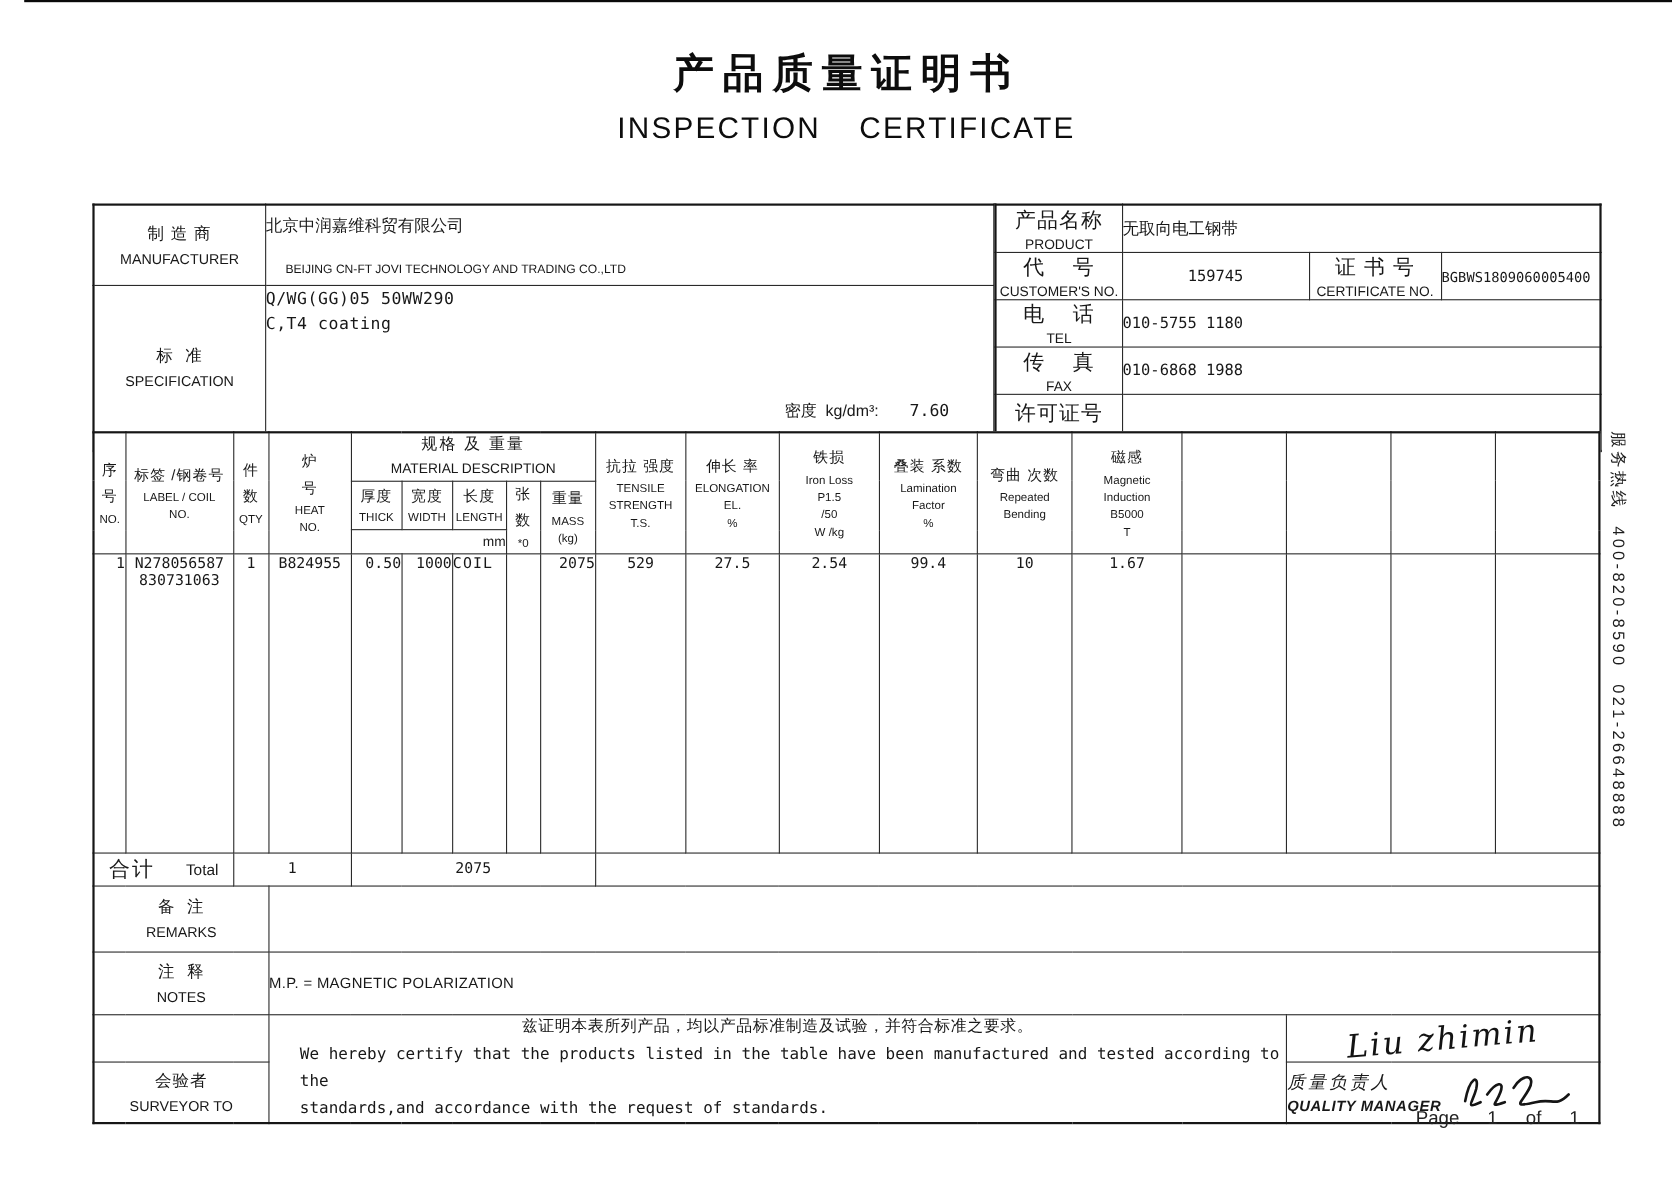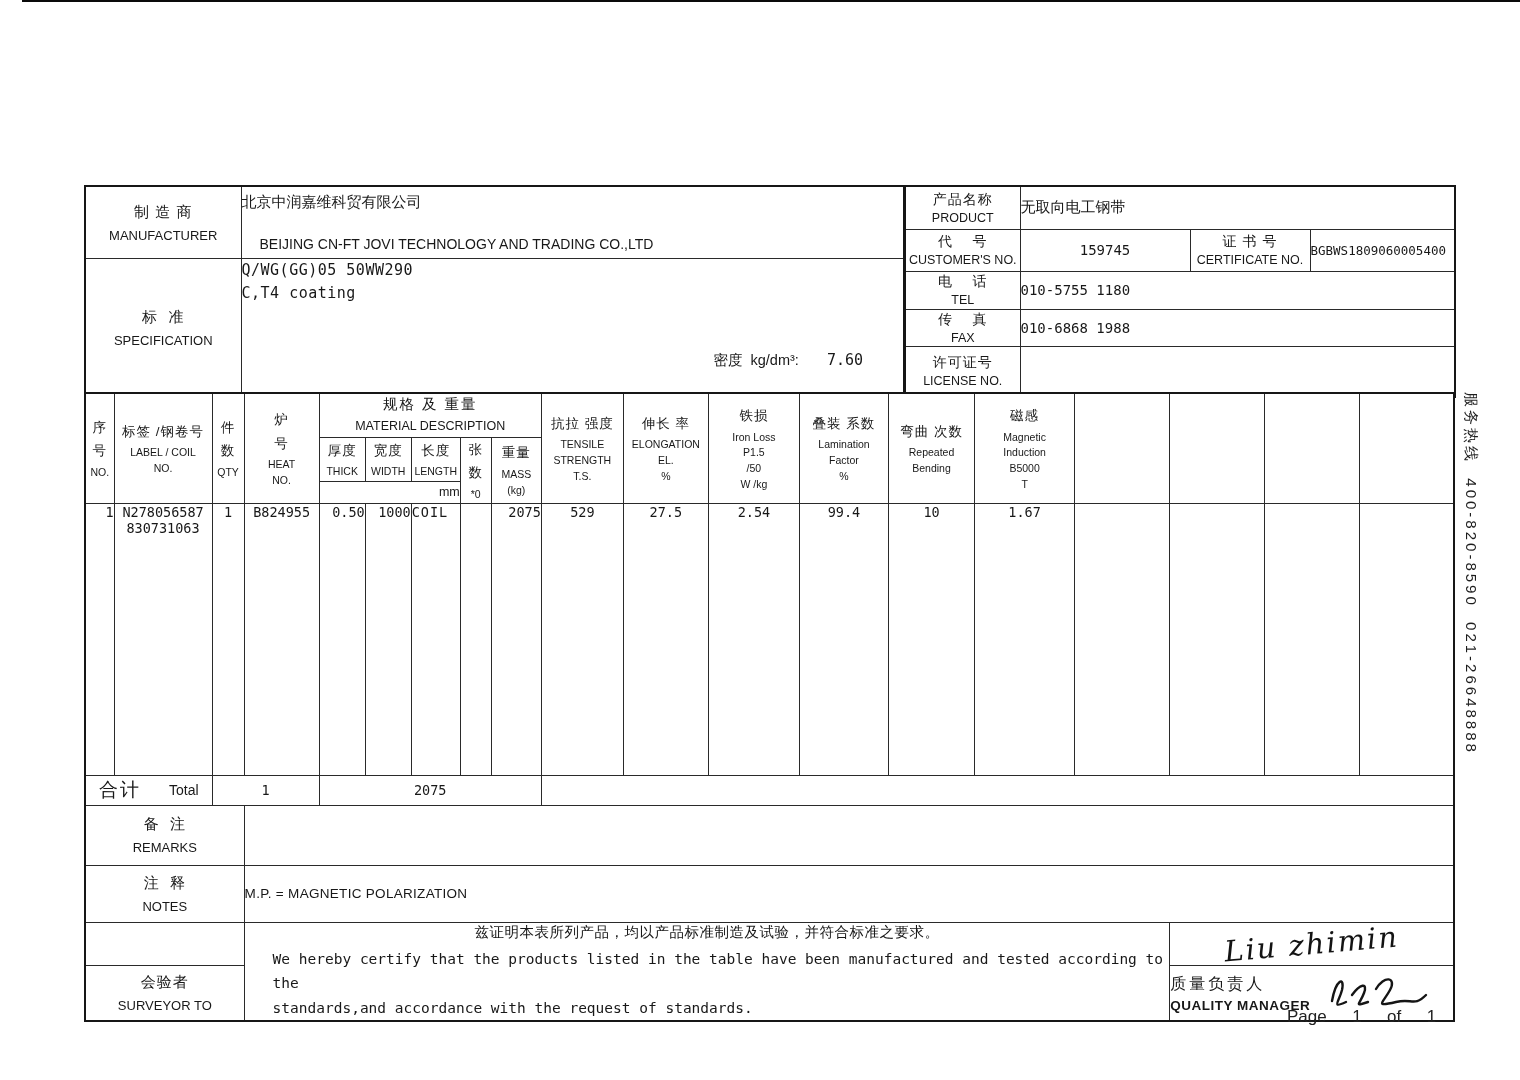--- a/index.html
+++ b/index.html
@@ -16,25 +16,25 @@
   
   table.grid { border-collapse:collapse; table-layout:fixed; background:#fff; border:2px solid #161616; }
   table.grid td { border:1px solid #2a2a2a; padding:0; overflow:hidden; }
 
   
   .info-wrap { position:absolute; left:84px; top:185px; display:flex; }
   .right-info { margin-left:-1px; }
   .lbl { text-align:center; vertical-align:middle; }
   .lbl .cn { font-size:15px; white-space:pre; letter-spacing:1px; }
   .lbl .en { font-size:13px; margin-top:6px; }
-  .lbl.compact .cn { font-size:14px; }
+  .lbl.compact .cn { font-size:19px; }
   .lbl.compact .en { font-size:12.5px; margin-top:2px; }
   .val { vertical-align:middle; padding:3px 8px 3px 16px; }
   .val .vcn { font-size:15px; }
-  .val .ven { font-size:14px; margin-top:24px;padding-left:18px; }
+  .val .ven { font-size:11px; margin-top:24px;padding-left:18px; }
   .mono { font-family:"DejaVu Sans Mono","Liberation Mono",monospace; }
   .spec-val { position:relative; vertical-align:top; padding-top:8px; }
   .spec-line { font-size:15px; line-height:1.55; letter-spacing:0.5px; }
   .density { position:absolute; right:40px; bottom:10px; font-size:14.5px; white-space:pre; }
   .density .dv { margin-left:28px; font-size:15px; }
   .cellc { text-align:center; font-size:14px;margin-left:45px; }
   .certno-val { font-size:12.5px; padding:0 2px; text-align:left; vertical-align:middle; }
   .telval { padding-left:26px; font-size:14px; vertical-align:middle; }
 
   
@@ -54,37 +54,39 @@
   .total-label .en { font-size:14px; }
   .t-num { text-align:center; vertical-align:middle; font-family:"DejaVu Sans Mono","Liberation Mono",monospace; font-size:13.5px; }
   .notes-val { padding-left:205px; font-size:13.5px; vertical-align:middle; letter-spacing:0.3px; }
   .cert-text { vertical-align:top; padding:6px 10px 0 10px;margin-left:24px; }
   .cert-cn { text-align:center; font-size:14.5px; letter-spacing:0.5px; }
   .cert-en { font-family:"DejaVu Sans Mono","Liberation Mono",monospace; font-size:14.5px; line-height:1.7;
              white-space:pre-line; margin-top:5px; padding-left:28px; text-align:left; }
   .sig-top { text-align:center; vertical-align:middle; }
   .sig-name { display:inline-block; font-family:"DejaVu Serif","Liberation Serif",serif; font-style:italic;
               font-size:29px; transform:rotate(-5deg); letter-spacing:2px; color:#131313; }
-  .sig-bottom { vertical-align:middle; padding-left:10px; }
+  .sig-bottom { vertical-align:middle; padding-left:10px;font-style:italic; }
   .sig-row { display:flex; align-items:center; gap:12px; }
   .qm-cn { font-size:16px; letter-spacing:3px; }
   .qm-en { font-size:13.5px; font-weight:bold; letter-spacing:0.5px; margin-top:3px; }
 
   
   .hotline { position:absolute; left:1461px; top:392px; writing-mode:vertical-rl; text-orientation:sideways;
              font-size:15px; letter-spacing:3px; white-space:pre; color:#1d1d1d; }
   .page-footer { position:absolute; left:1287px; top:1007px; font-size:17px; white-space:pre; word-spacing:8px; color:#222; }
 </style>
 </head>
 <body>
 
 <div class="page">
   <div class="scan-top-line"></div>
 
   <div class="title-wrap">
+    <div class="title-cn">产品质量证明书</div>
+    <div class="title-en">INSPECTION  CERTIFICATE</div>
   </div>
 
   <div class="info-wrap">
     <table class="grid left-info">
       <colgroup>
           <col style="width:156px">
           <col style="width:663px">
         </colgroup>
       <tbody>
           <tr style="height:43px">

